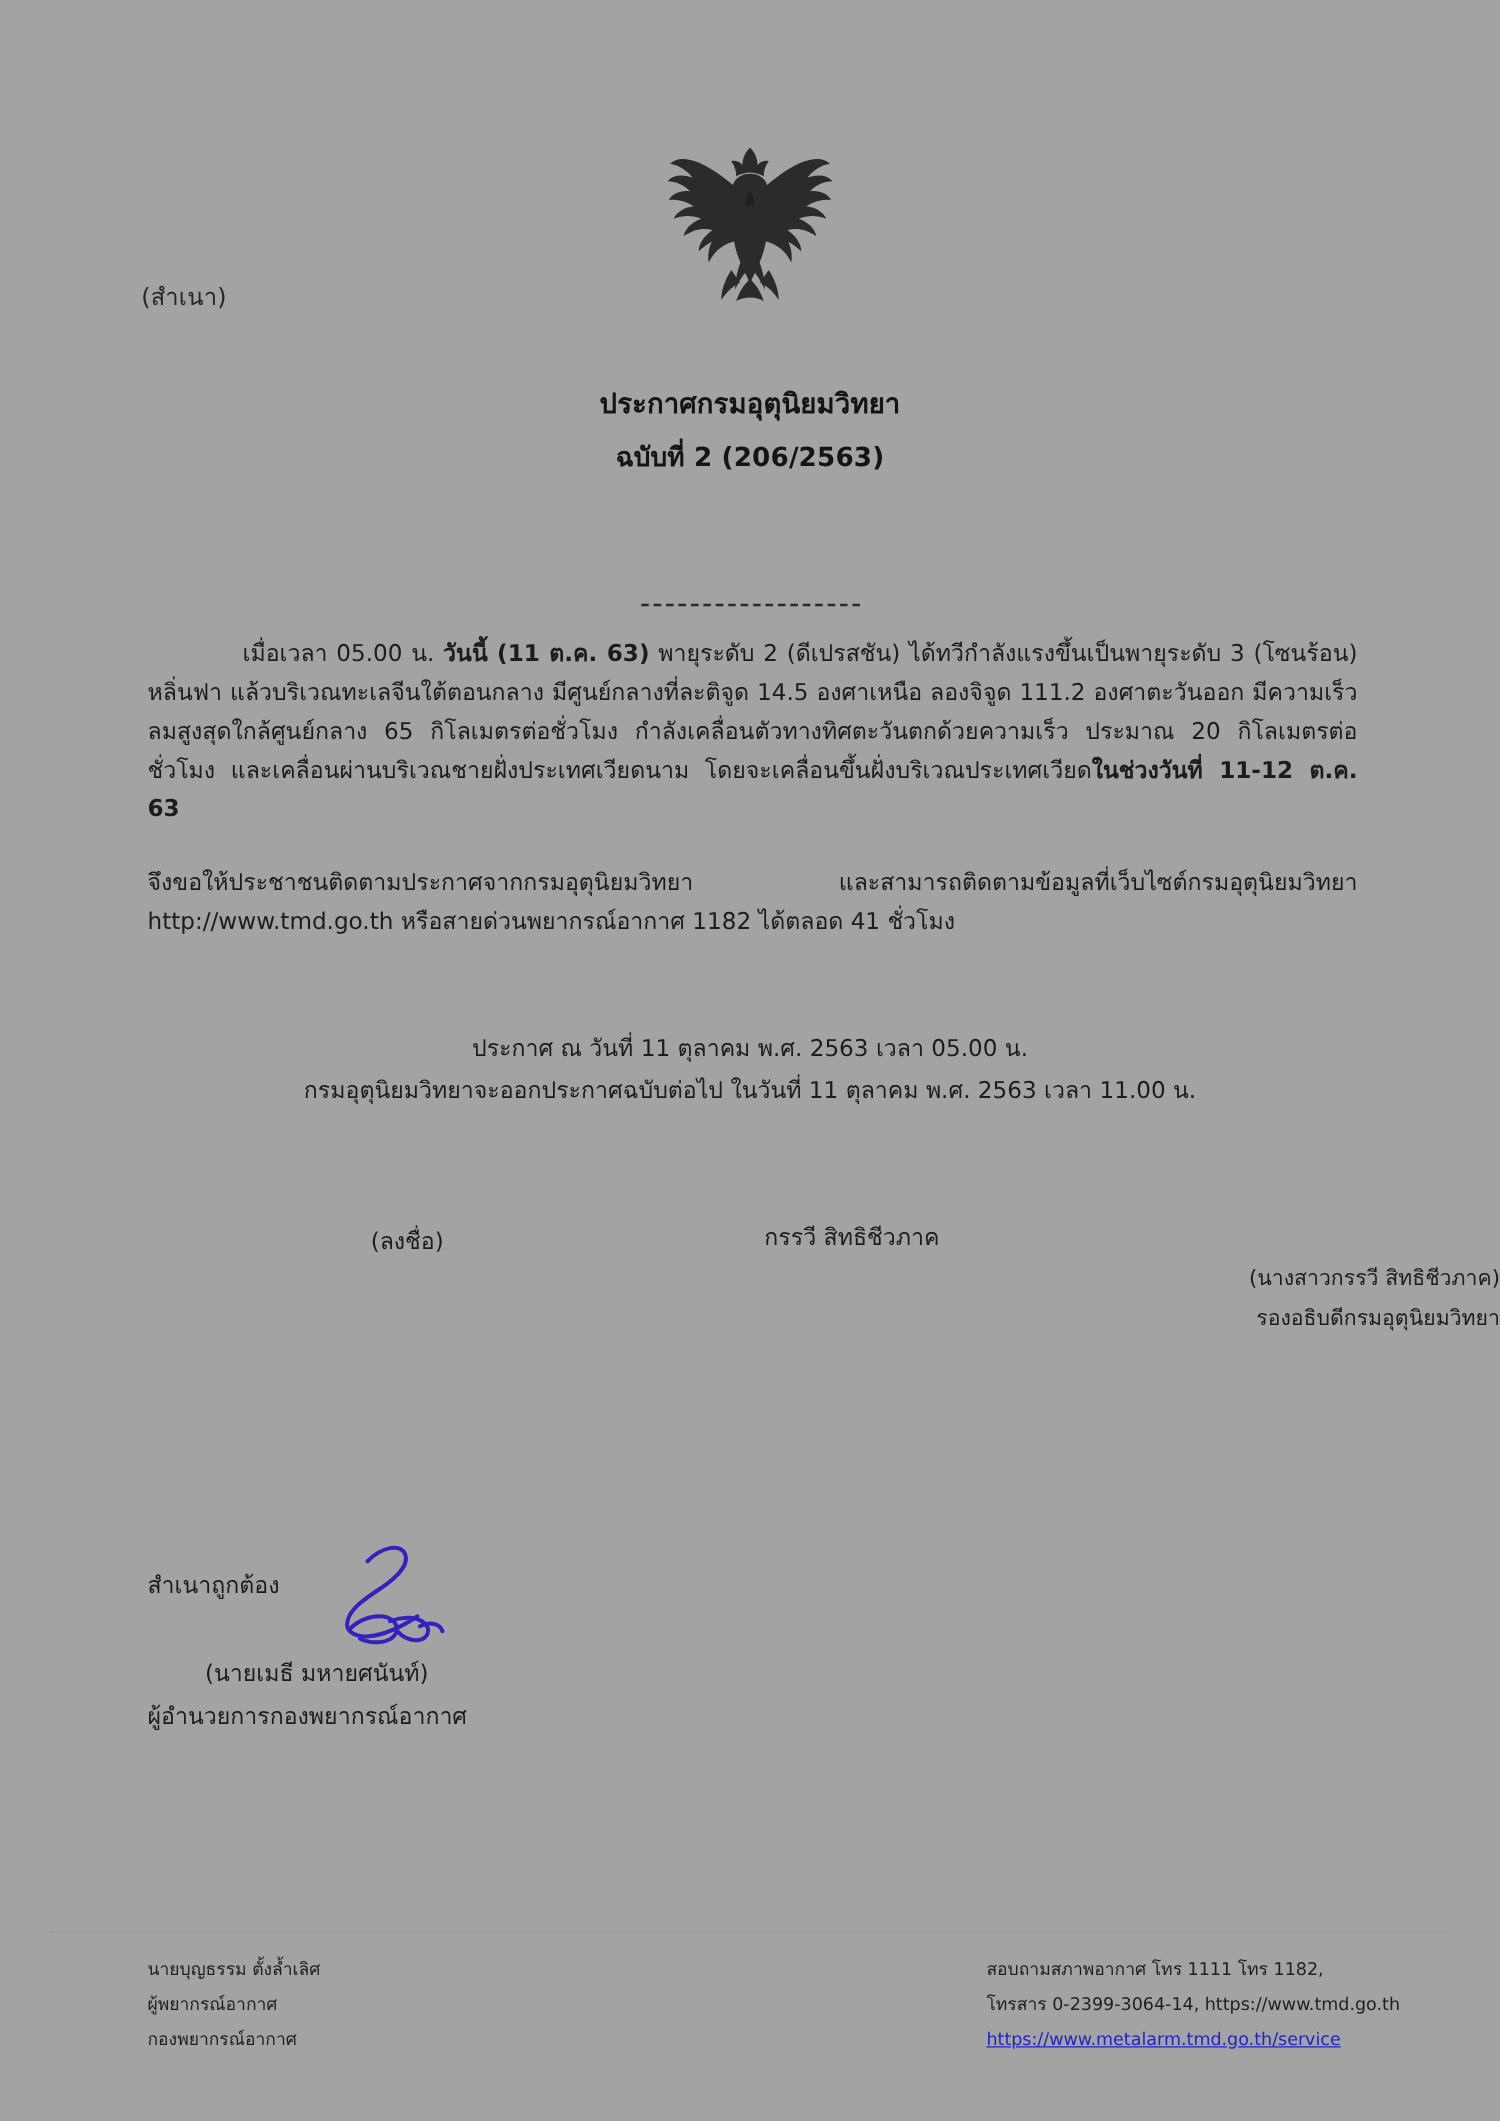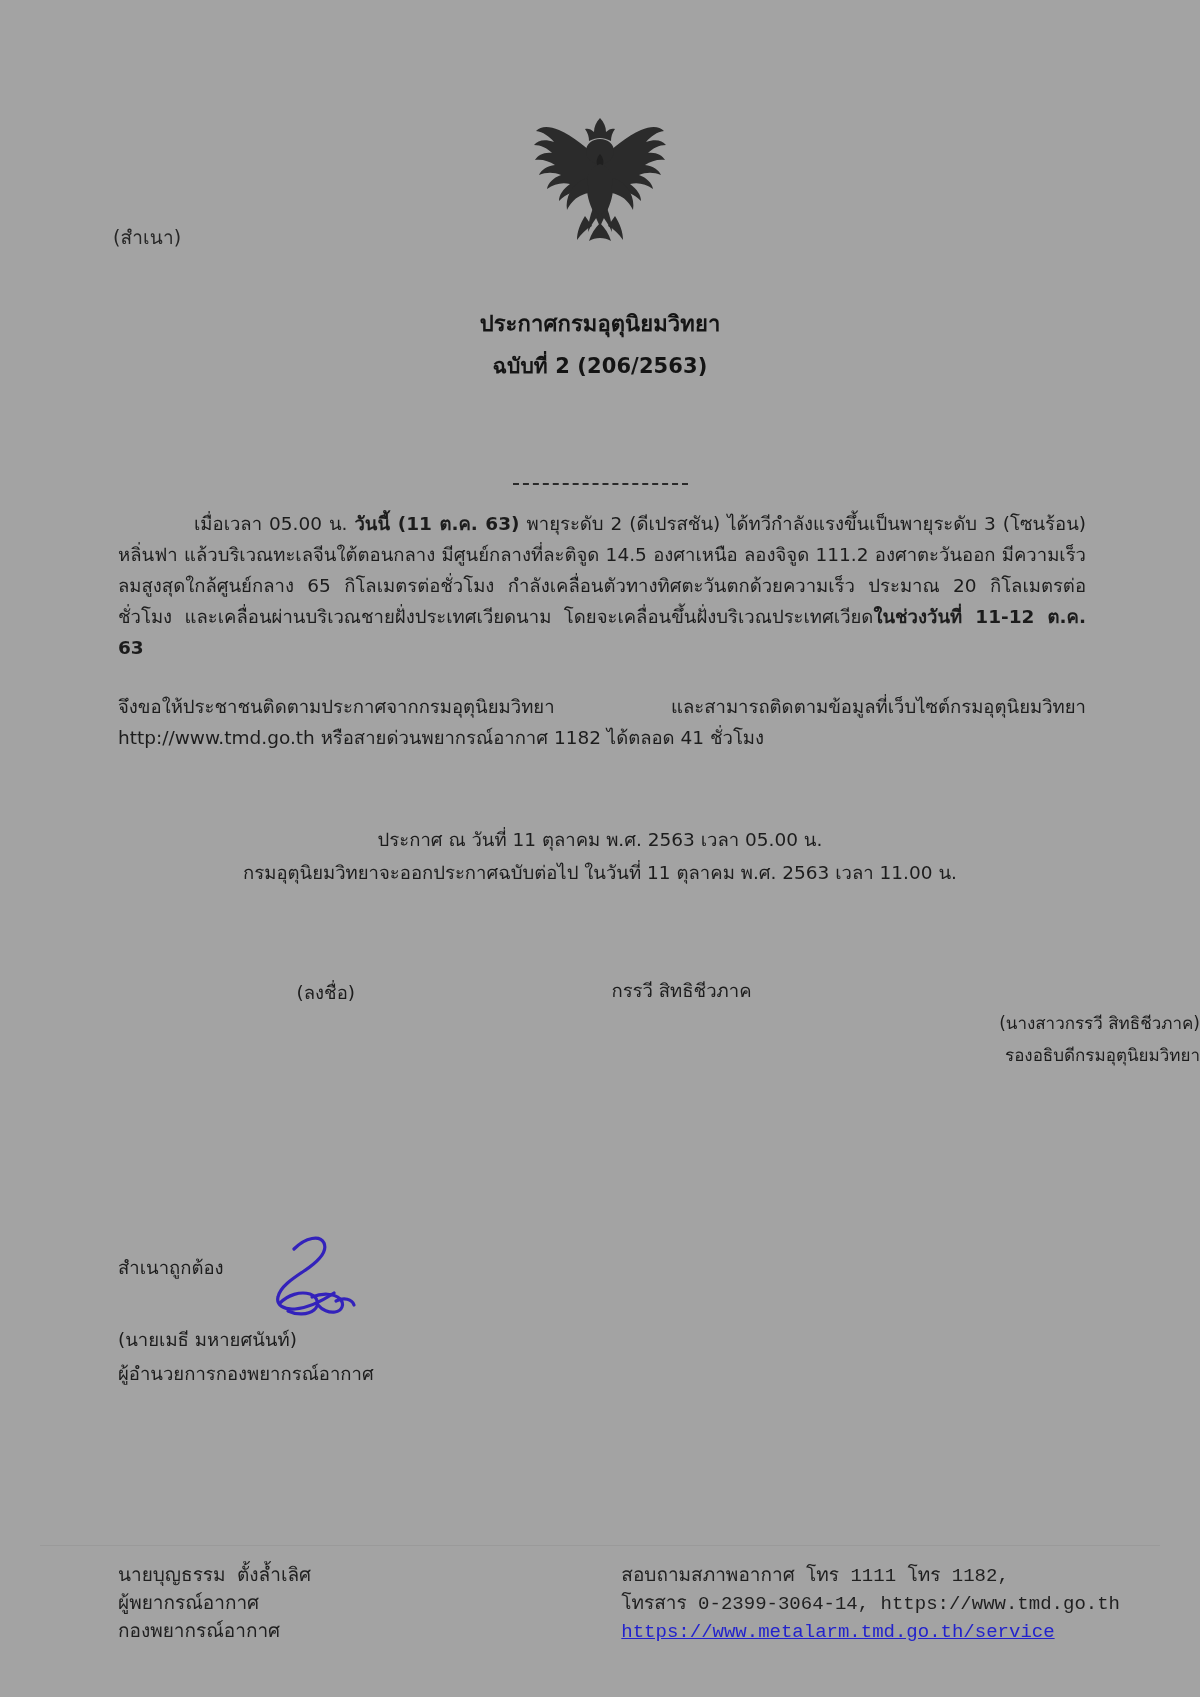--- a/index.html
+++ b/index.html
@@ -171,20 +171,21 @@
     position: absolute;
     left: 132px;
     top: -14px;
     width: 120px;
     height: 96px;
   }
   .certify-name {
     font-size: 18.5px;
     line-height: 34px;
     color: #1c1c1c;
+    margin-left: 46px;
   }
   .certify-title {
     font-size: 18.5px;
     line-height: 34px;
     color: #1c1c1c;
   }
 
   
   .footer-rule {
     position: absolute;
@@ -196,24 +197,23 @@
   .footer {
     position: absolute;
     left: 118px;
     right: 80px;
     top: 1562px;
     display: flex;
     justify-content: space-between;
   }
   .footer-left div,
   .footer-right div {
-    font-size: 19px;
+    font-size: 14px;
     line-height: 28px;
     color: #1f1f1f;
-    font-family: Liberation Mono, monospace;
   }
   .footer-right { text-align: left; }
   .footer-right .link {
     color: #2222cc;
     text-decoration: underline;
   }
 </style>
 </head>
 <body>
 

